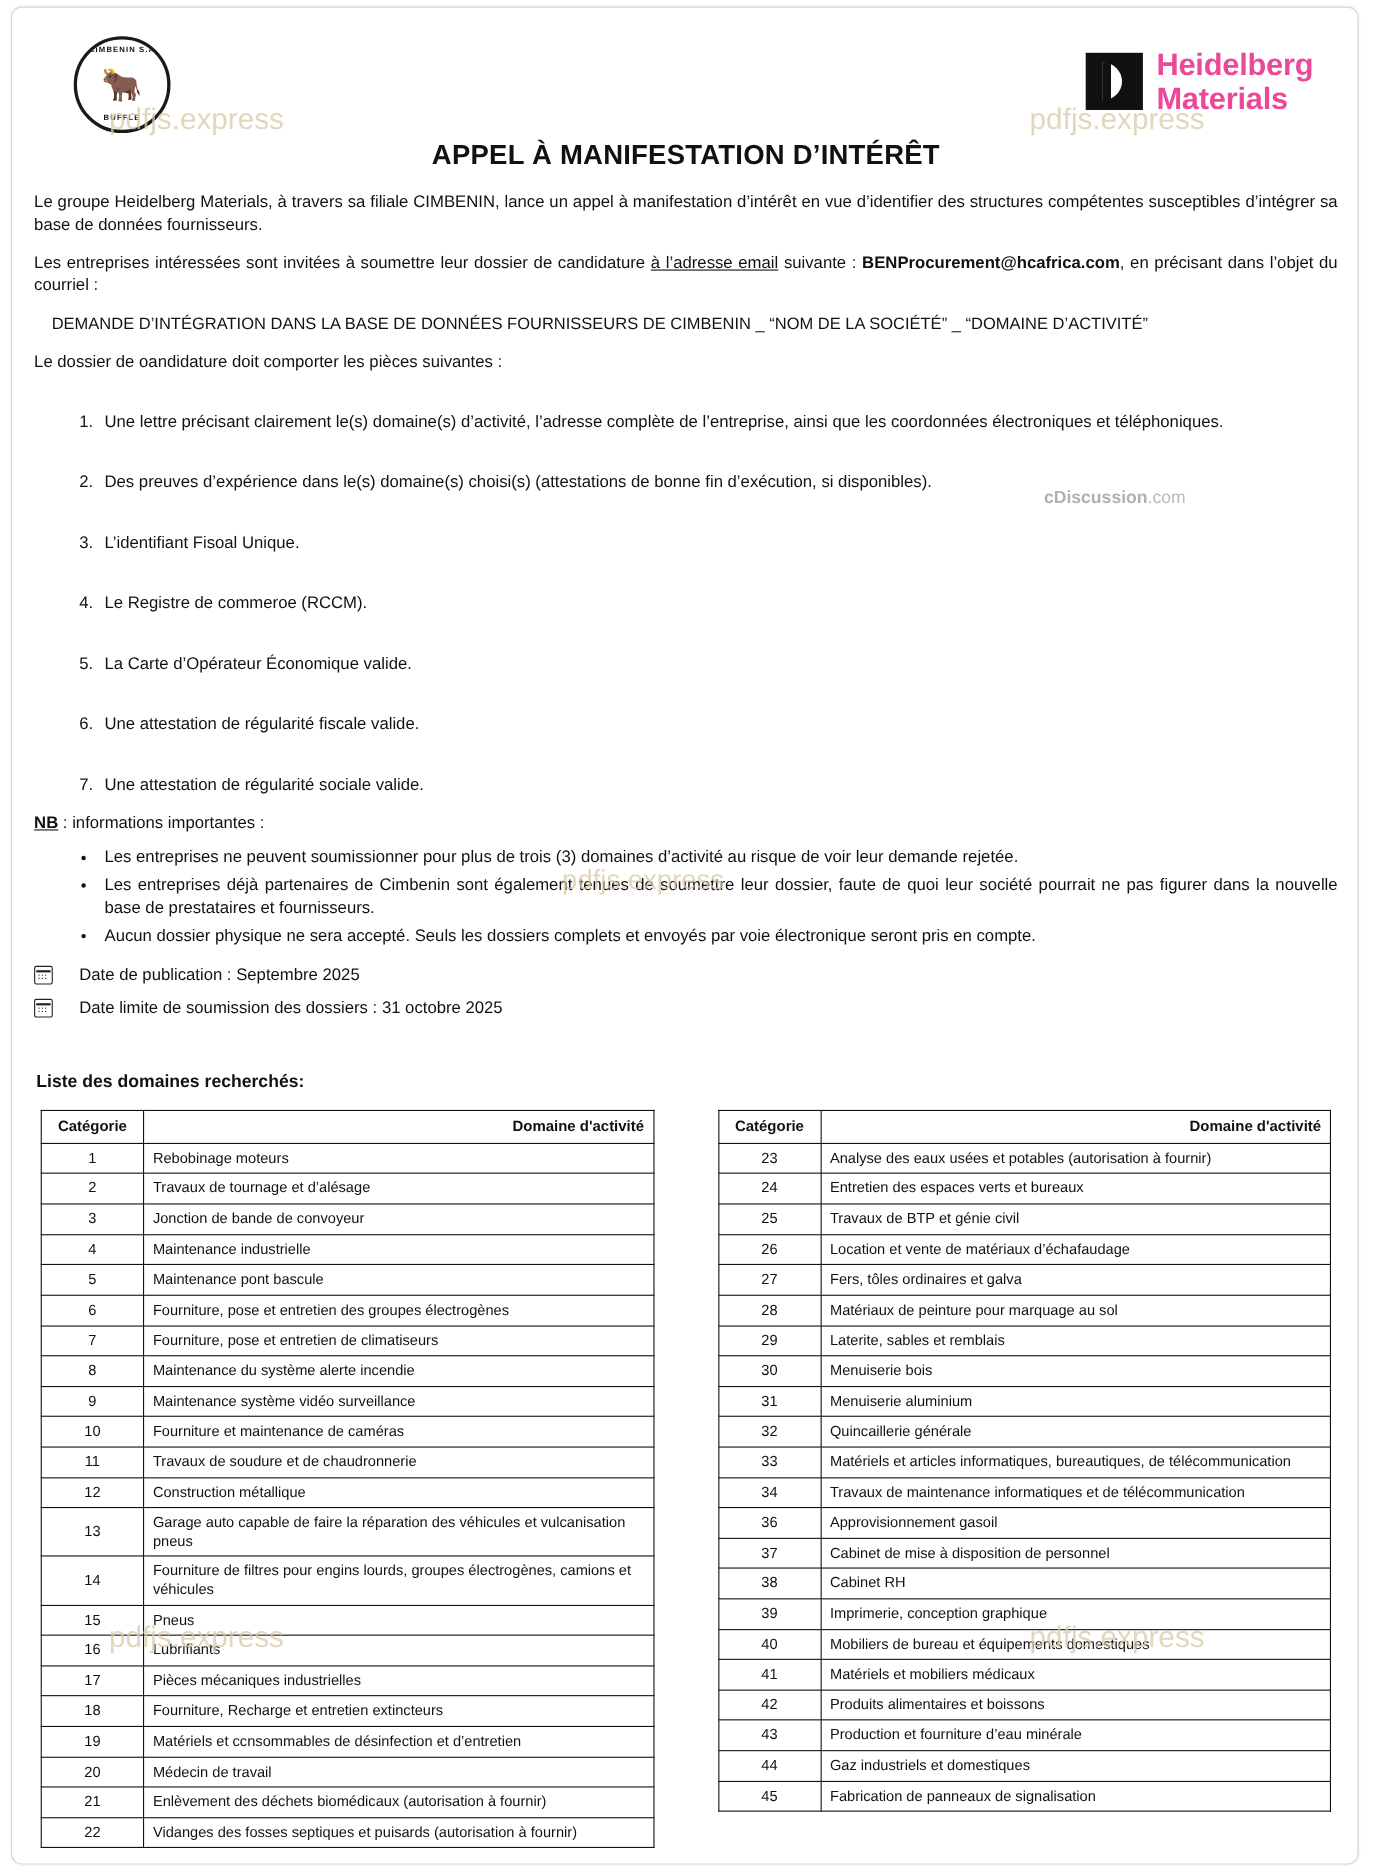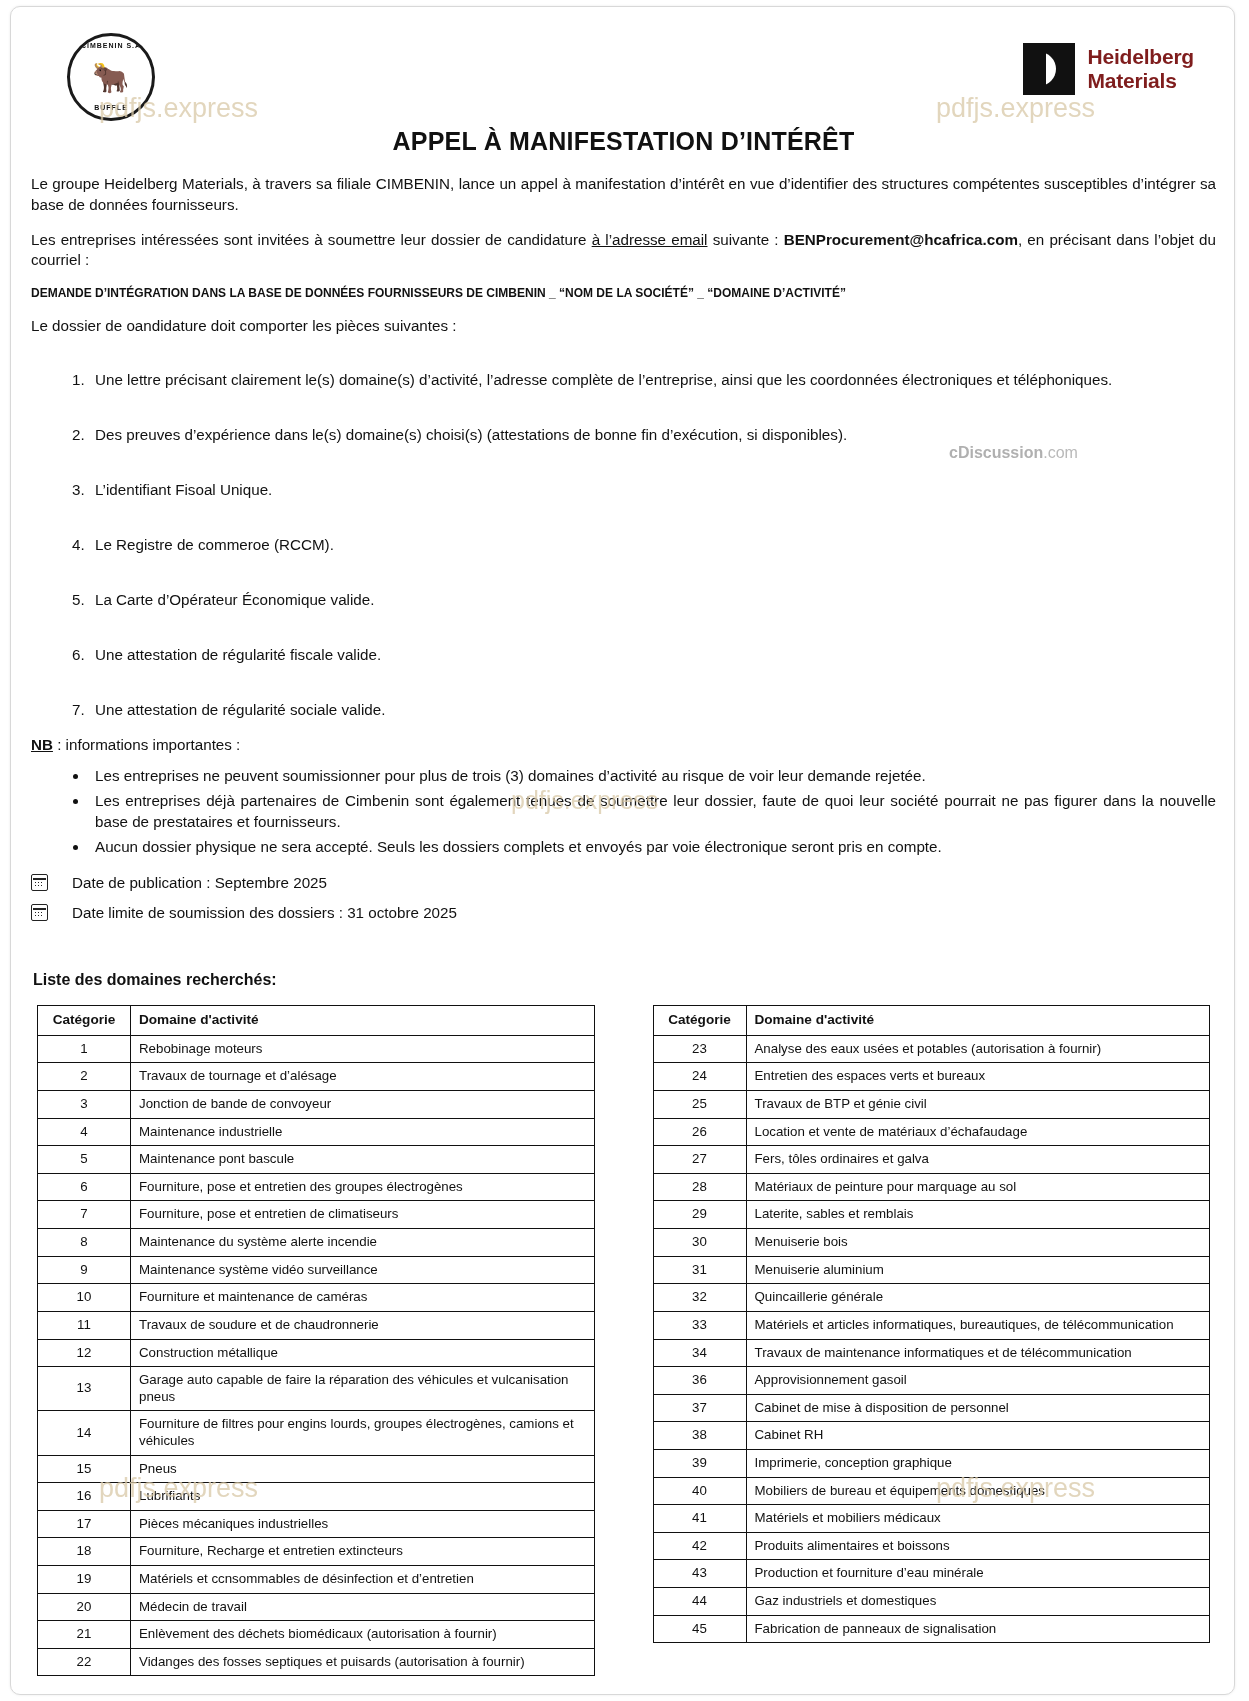--- a/index.html
+++ b/index.html
@@ -112,24 +112,24 @@
     content: "";
     position: absolute;
     left: 15px;
     top: 9px;
     width: 8px;
     height: 34px;
     background: #111;
     z-index: 2;
   }
   .hm-text {
-    font-size: 21px;
+    font-size: 28px;
     font-weight: bold;
     line-height: 1.12;
-    color: #7f1d1d;
+    color: #ec4899;
     letter-spacing: -0.2px;
   }
 
   
   h1.doc-title {
     text-align: center;
     font-size: 25px;
     font-weight: bold;
     margin: 8px 0 18px 0;
     letter-spacing: 0.2px;
@@ -138,23 +138,23 @@
   
   p.para {
     font-size: 15.2px;
     line-height: 1.37;
     margin: 0 0 14px 0;
     text-align: justify;
   }
   .bold { font-weight: bold; }
   .underline { text-decoration: underline; }
   p.subject {
-    font-size: 12px;
-    font-weight: bold;
-    margin: 0 0 14px 0;
+    font-size: 15px;
+    font-weight: normal;
+    margin: 0 0 14px 16px;
     line-height: 1.35;
   }
   ol.docs {
     margin: 2px 0 14px 0;
     padding-left: 58px;
     font-size: 15.2px;
     line-height: 1.38;
   }
   ol.docs li { margin-bottom: 1px; text-align: justify; padding-left: 6px; margin-top: 34px;}
   ul.nb {
@@ -220,21 +220,21 @@
   }
   table.domains th, table.domains td {
     border: 1px solid #111;
     padding: 5px 8px;
     line-height: 1.25;
     vertical-align: middle;
   }
   table.domains th {
     font-weight: bold;
     font-size: 13.6px;
-    text-align: left;
+    text-align: right;
     padding: 6px 8px;
   }
   table.domains th.cat, table.domains td.cat {
     width: 76px;
     text-align: center;
   }
 
   
   .wm {
     position: absolute;

